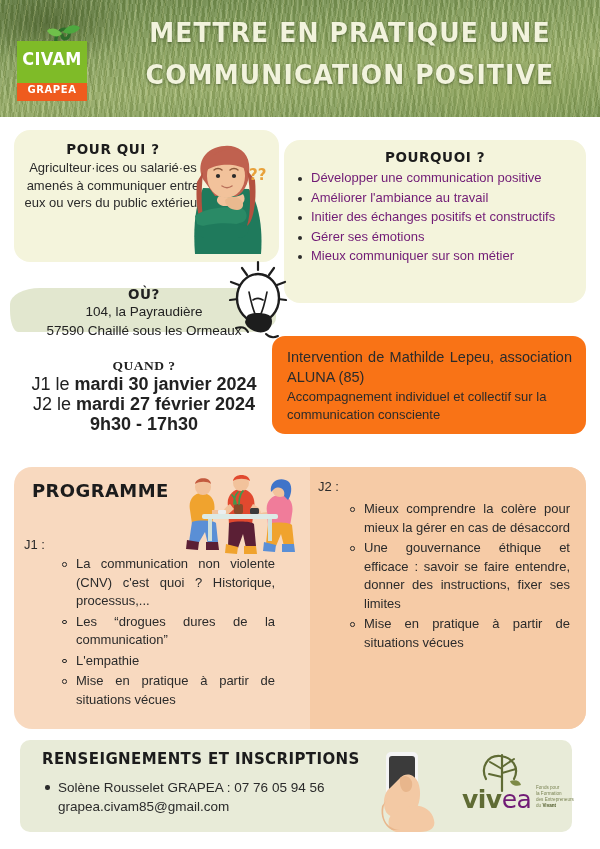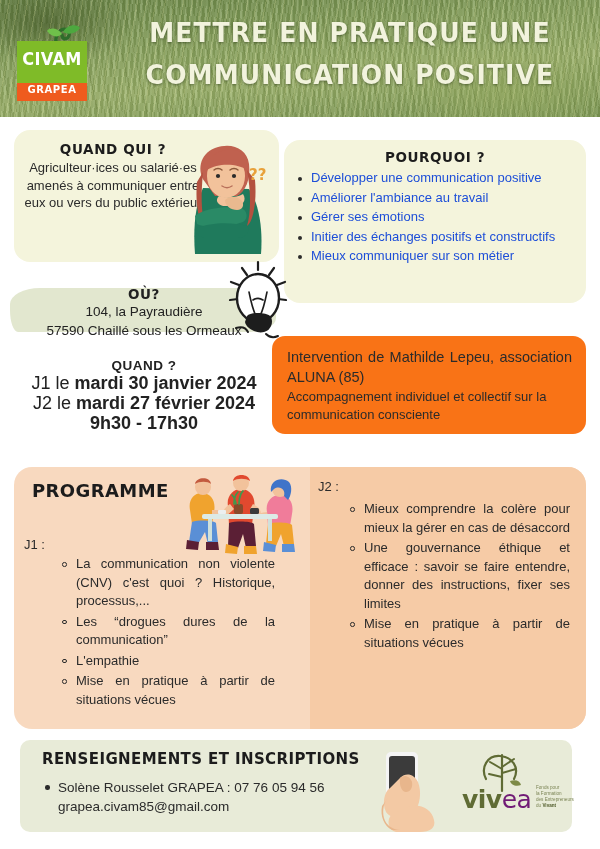--- a/index.html
+++ b/index.html
@@ -86,31 +86,31 @@
     font-family:"Liberation Sans", sans-serif;font-size:13px;line-height:17.5px;color:#2b2b2b;
   }
 
   .pourqui-title{position:absolute;left:14px;top:11px;width:170px;}
   .pourqui-body{position:absolute;left:8px;top:29px;width:182px;text-align:center;}
 
   .pourquoi-title{position:absolute;left:0;top:9px;width:302px;}
   .pourquoi-list{position:absolute;left:12px;top:29px;width:288px;list-style:none;margin:0;padding:0;}
   .pourquoi-list li{
     position:relative;padding-left:15px;margin-bottom:1px;
-    font-family:"Liberation Sans",sans-serif;font-size:13px;line-height:18.5px;color:#1d4ed8;
+    font-family:"Liberation Sans",sans-serif;font-size:13px;line-height:18.5px;color:#701a75;
   }
   .pourquoi-list li:before{
     content:"";position:absolute;left:2px;top:8px;width:4px;height:4px;border-radius:50%;background:#2b2b2b;
   }
 
   .ou-block{position:absolute;left:8px;top:286px;width:272px;text-align:center;}
   .ou-block .lbl{font-family:"DejaVu Sans",sans-serif;font-weight:700;font-size:13.5px;letter-spacing:.5px;}
   .ou-block .ln{font-family:"Liberation Sans",sans-serif;font-size:13.5px;line-height:19px;}
   .quand-block{position:absolute;left:8px;top:358px;width:272px;text-align:center;}
-  .quand-block .lbl{font-family:Liberation Sans, sans-serif;font-weight:700;font-size:13.5px;letter-spacing:.5px;}
+  .quand-block .lbl{font-family:Liberation Serif, serif;font-weight:700;font-size:13.5px;letter-spacing:.5px;}
   .quand-block .ln{font-family:"Liberation Sans",sans-serif;font-size:18px;line-height:20px;}
   .quand-block b{font-weight:700;}
 
   .interv-main{
     position:absolute;left:15px;top:11px;width:285px;
     font-family:"Liberation Sans",sans-serif;font-size:14.5px;line-height:20px;color:#2b2b2b;
     text-align:justify;
   }
   .interv-sub{
     position:absolute;left:15px;top:52px;width:290px;
@@ -191,21 +191,21 @@
       <path d="M24 11 C29 3, 38 3, 41 7 C37 13, 29 14, 24 11 Z" fill="#4da83f"></path>
       <path d="M23 13 C19 7, 11 6, 8 10 C12 16, 19 17, 23 13 Z" fill="#6fc04a"></path>
     </svg>
     <div class="logo-sq"></div>
     <div class="logo-civam">CIVAM</div>
     <div class="logo-bar"></div>
     <div class="logo-grapea">GRAPEA</div>
   </div>
 
   <div class="card pourqui">
-    <div class="h-title pourqui-title">QUAND QUI ?</div>
+    <div class="h-title pourqui-title">POUR QUI ?</div>
     <div class="body-t pourqui-body">Agriculteur·ices ou salarié·es amenés à communiquer entre eux ou vers du public extérieur</div>
   </div>
 
   <svg class="ill" style="left:185px;top:142px;width:86px;height:116px;" viewBox="0 0 86 116">
     <path d="M18 46 C10 64, 8 86, 10 112 L76 112 C78 86, 74 62, 64 47 Z" fill="#1f7a5c"></path>
     <path d="M20 40 C12 30, 14 12, 30 6 C46 0, 62 6, 64 22 C66 38, 60 50, 52 54 L30 54 Z" fill="#c0614f"></path>
     <path d="M18 30 C16 52, 16 70, 20 84 C14 82, 10 62, 12 40 Z" fill="#b3513f"></path>
     <path d="M62 28 C66 50, 66 70, 62 84 C68 80, 72 60, 70 38 Z" fill="#b3513f"></path>
     <ellipse cx="41" cy="34" rx="19" ry="22" fill="#f2c29b"></ellipse>
     <path d="M22 22 C26 10, 42 4, 56 10 C64 14, 64 24, 62 28 C54 22, 34 20, 22 28 Z" fill="#c0614f"></path>
@@ -219,22 +219,22 @@
     <path d="M12 86 C26 80, 48 80, 62 84 C66 88, 62 96, 52 96 L20 96 C12 94, 8 90, 12 86 Z" fill="#1f7a5c"></path>
     <path d="M40 58 C44 54, 52 54, 56 58 C60 62, 58 68, 52 68 C46 68, 40 64, 40 58 Z" fill="#eab98f"></path>
     <text x="64" y="38" font-family="DejaVu Sans, sans-serif" font-size="15" font-weight="700" fill="#e8a13a">??</text>
   </svg>
 
   <div class="card pourquoi">
     <div class="h-title pourquoi-title">POURQUOI ?</div>
     <ul class="pourquoi-list">
       <li>Développer une communication positive</li>
       <li>Améliorer l'ambiance au travail</li>
+      <li>Initier des échanges positifs et constructifs</li>
       <li>Gérer ses émotions</li>
-      <li>Initier des échanges positifs et constructifs</li>
       <li>Mieux communiquer sur son métier</li>
     </ul>
   </div>
 
   <div class="ou-brush"></div>
 
   <div class="ou-block">
     <div class="lbl">OÙ?</div>
     <div class="ln">104, la Payraudière</div>
     <div class="ln">57590 Chaillé sous les Ormeaux</div>

